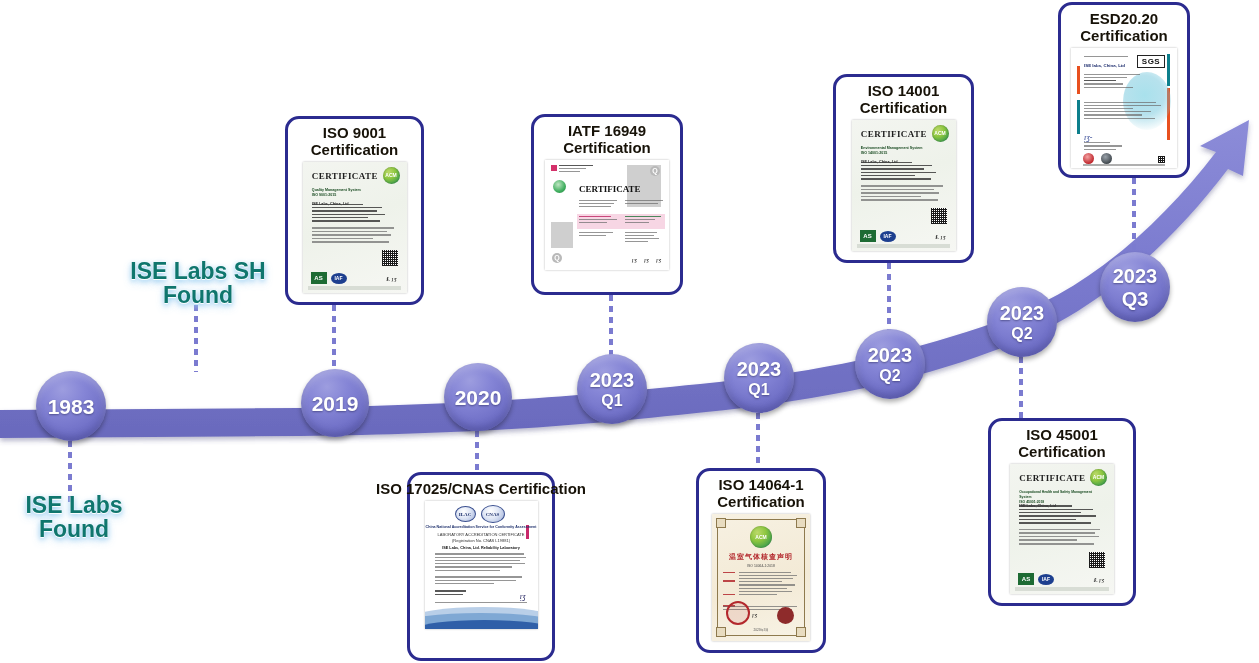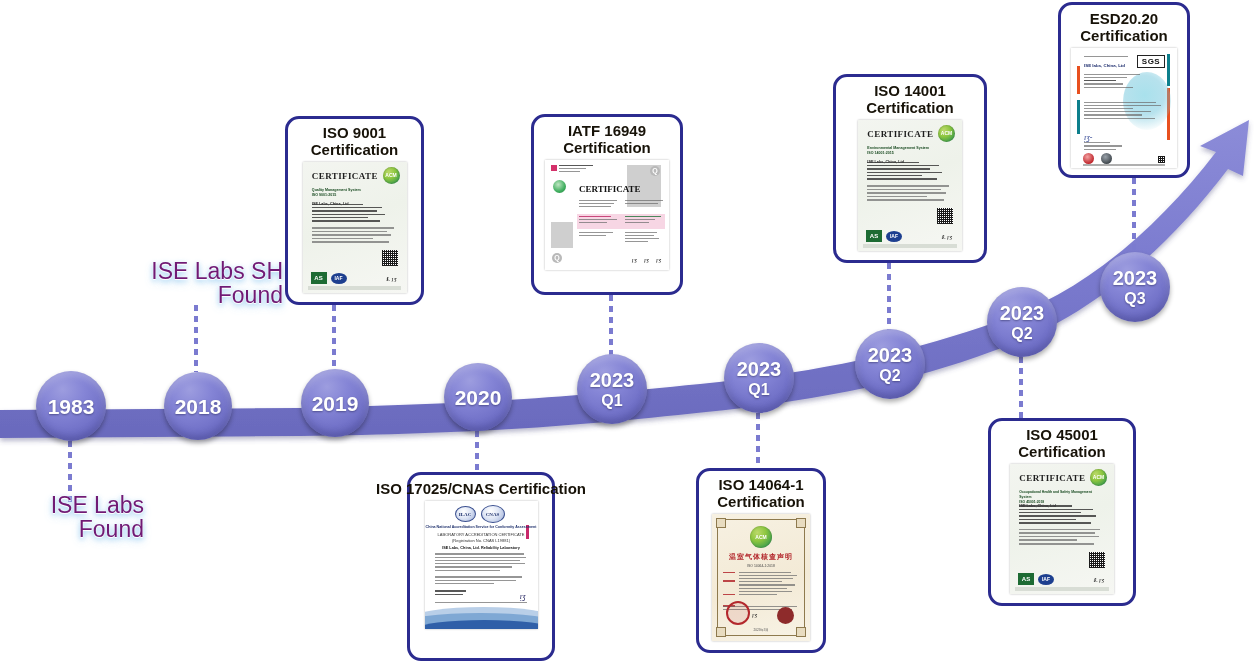--- a/index.html
+++ b/index.html
@@ -31,22 +31,22 @@
 
   
   .dash{
     position:absolute;width:4px;
     background-image:linear-gradient(#7b7bd0 58%, rgba(255,255,255,0) 0%);
     background-size:4px 11px;background-repeat:repeat-y;
   }
 
   
   .glow-label{
-    position:absolute;text-align:right;font-weight:normal;
-    color:#701a75;line-height:1.06;white-space:pre-line;
+    position:absolute;text-align:center;font-weight:bold;
+    color:#0f766e;line-height:1.06;white-space:pre-line;
     text-shadow:
       0 0 2px rgba(255,255,255,0.95),
       0 1px 0 rgba(255,255,255,0.9),
       0 2px 5px rgba(140,200,240,0.95),
       0 4px 9px rgba(175,215,245,0.85);
   }
 
   
   .card{
     position:absolute;box-sizing:border-box;
@@ -188,23 +188,20 @@
   <div class="dash" style="left:887px;top:263px;height:67px;"></div>
   <div class="dash" style="left:1132px;top:178px;height:75px;"></div>
   <div class="dash" style="left:475px;top:431px;height:41px;"></div>
   <div class="dash" style="left:756px;top:413px;height:63px;"></div>
   <div class="dash" style="left:1019px;top:357px;height:61px;"></div>
 
   <div class="node" style="left:36px;top:371px;width:70px;height:70px;">
     <span class="yr" style="font-size:21px;">1983</span>
   </div>
 
-  <div class="node" style="left:164px;top:372px;width:68px;height:68px;">
-    <span class="yr" style="font-size:21px;">2018</span>
-  </div>
 
   <div class="node" style="left:301px;top:369px;width:68px;height:68px;">
     <span class="yr" style="font-size:21px;">2019</span>
   </div>
 
   <div class="node" style="left:444px;top:363px;width:68px;height:68px;">
     <span class="yr" style="font-size:21px;">2020</span>
   </div>
 
   <div class="node" style="left:577px;top:354px;width:70px;height:70px;">
@@ -222,21 +219,21 @@
     <span class="qt" style="font-size:16px;margin-top:3px;">Q2</span>
   </div>
 
   <div class="node" style="left:987px;top:287px;width:70px;height:70px;">
     <span class="yr" style="font-size:20px;">2023</span>
     <span class="qt" style="font-size:16px;margin-top:3px;">Q2</span>
   </div>
 
   <div class="node" style="left:1100px;top:252px;width:70px;height:70px;">
     <span class="yr" style="font-size:20px;">2023</span>
-    <span class="qt" style="font-size:16px;margin-top:3px;">Q3</span>
+    <span class="qt" style="font-size:20px;margin-top:3px;">Q3</span>
   </div>
 
   <div class="glow-label" style="left:113px;top:259px;width:170px;font-size:23px;">ISE Labs SH
 Found</div>
   <div class="glow-label" style="left:4px;top:493px;width:140px;font-size:23px;">ISE Labs
 Found</div>
 
   <div class="card" style="left:285px;top:116px;width:139px;height:189px;">
     <div class="card-title" style="font-size:15px;">ISO 9001
 Certification</div>
@@ -317,21 +314,21 @@
       </div>
       <div class="iatf-q" style="left:7px;bottom:7px;width:10px;height:10px;font-size:7px;">Q</div>
       <div class="foot-logos" style="right:8px;bottom:6px;gap:7px;">
         <div class="sig" style="font-size:7px;">ᴉʒ</div>
         <div class="sig" style="font-size:7px;">ᴉʒ</div>
         <div class="sig" style="font-size:7px;">ᴉʒ</div>
       </div>
     </div>
   </div>
 
-  <div class="card" style="left:833px;top:74px;width:154px;height:189px;">
+  <div class="card" style="left:833px;top:74px;width:141px;height:189px;">
     <div class="card-title" style="font-size:15px;">ISO 14001
 Certification</div>
     <div class="thumb t-portrait" style="width:104px;height:131px;">
       <div class="acm-logo" style="right:7px;top:5px;width:17px;height:17px;"></div>
       <div class="t-head" style="font-size:9px;top:9px;">CERTIFICATE</div>
       <div class="t-sub" style="top:26px;font-size:3.6px;line-height:1.5;width:74%;">Environmental Management System<br>ISO 14001:2015</div>
       <div class="t-sub" style="top:40px;font-size:3.8px;color:#222;">ISE Labs, China, Ltd</div>
       <div class="lines" style="left:9%;top:32%;width:82%;">
         <div class="ln dk" style="height:1.4px;width:60%;"></div>
         <div class="ln dk" style="height:1.4px;width:84%;"></div>

